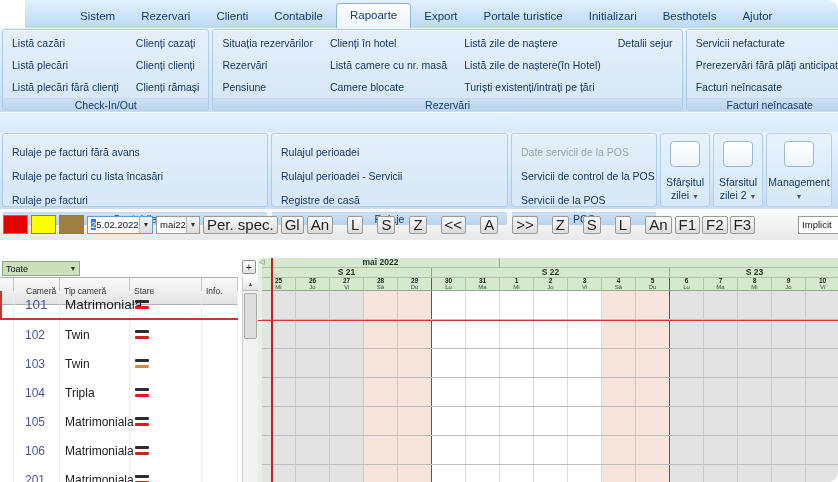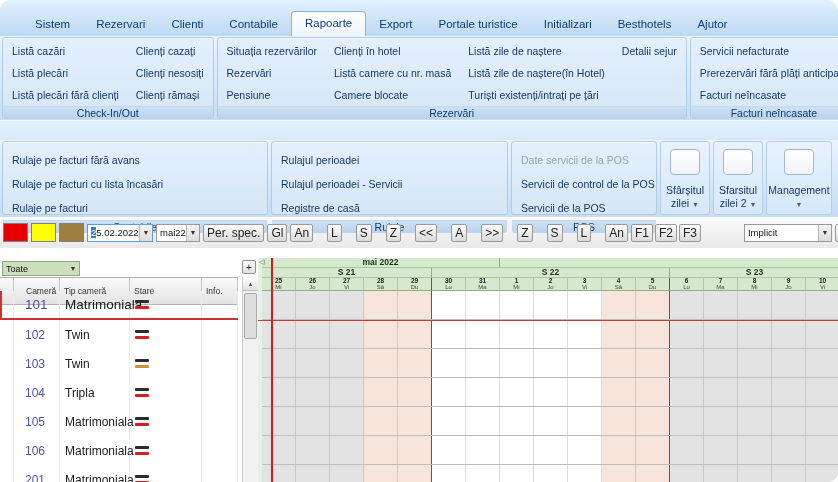--- a/index.html
+++ b/index.html
@@ -4,21 +4,21 @@
 <style>
   html,body{margin:0;padding:0;background:#fff;}
   *{box-sizing:border-box;}
   #app{
     position:relative;width:838px;height:482px;overflow:hidden;
     border-radius:10px;background:#fff;
     font-family:"Liberation Sans","DejaVu Sans",sans-serif;
     -webkit-font-smoothing:antialiased;
   }
   
-  .tabstrip{height:36px;background:linear-gradient(#e2f1fe,#bcd9f3);display:flex;align-items:flex-end;padding-left:22px;}
+  .tabstrip{height:28px;background:linear-gradient(#e2f1fe,#bcd9f3);display:flex;align-items:flex-end;padding-left:42px;margin-left:25px;}
   .tab{height:23px;line-height:22px;padding:0 13px;font-size:11.5px;color:#123c74;white-space:nowrap;cursor:default;}
   .tab.active{background:linear-gradient(#ffffff,#edf5fc);border:1px solid #8fb4dc;border-bottom:none;border-radius:4px 4px 0 0;height:25px;}
   
   .ribbon{display:flex;gap:3px;padding:1px 2px;align-items:stretch;}
   #ribbon1{height:84px;background:linear-gradient(#eaf4fe,#d4e6f8 60%,#c6ddf3);}
   .gapband{height:20px;background:linear-gradient(#e3f0fc,#d8eafa);border-top:1px solid #f3f9ff;}
   #ribbon2{height:76px;background:linear-gradient(#eaf4fe,#d4e6f8 60%,#c6ddf3);}
   .rgroup{border:1px solid #aecbe8;border-radius:3px;background:linear-gradient(#e4effb,#d6e7f7);display:flex;flex-direction:column;box-shadow:inset 0 1px 0 rgba(255,255,255,.7);}
   .rgroup-items{flex:1;display:flex;padding:2px 6px 0 6px;gap:11px;}
   #ribbon2 .rgroup-items{padding-top:6px;}
@@ -29,21 +29,21 @@
   .rgroup-label{height:15px;background:linear-gradient(#cde1f4,#b9d3ec);border-top:1px solid #c3daf0;color:#16386e;font-size:10.5px;display:flex;align-items:center;justify-content:center;border-radius:0 0 3px 3px;white-space:nowrap;}
   .g-rez{flex:1;}
   .g-contabile{width:266px;} .g-rulaje{width:237px;} .g-pos{width:146px;}
   .bigbtn{width:50px;border:1px solid #b6cfe9;border-radius:3px;background:linear-gradient(#e7f2fd,#d6e8f8);display:flex;flex-direction:column;align-items:center;padding-top:7px;font-size:10.5px;color:#16386e;text-align:center;line-height:13px;cursor:default;}
   .bigbtn.wide{width:66px;}
   .bigbtn .bicon{width:30px;height:26px;background:linear-gradient(#ffffff,#eff4f9);border:1px solid #9fb8d4;border-radius:4px;margin-bottom:9px;}
   .bigbtn .arr{font-size:7px;color:#557;line-height:6px;}
   
   .toolbar{height:32px;background:linear-gradient(#fcfcfc,#e9e9e9);border-top:1px solid #cfdcea;display:flex;align-items:center;padding:0 3px;gap:3px;}
   .swatch{width:25px;height:19px;border:1px solid #808080;flex:none;cursor:pointer;}
-  .tbtn{height:18px;min-width:14px;border:1px solid #9a9a9a;background:linear-gradient(#fdfdfd,#dadada);display:flex;align-items:center;justify-content:center;padding:0 3px;font-size:12px;color:#222;border-radius:2px;flex:none;cursor:pointer;white-space:nowrap;}
+  .tbtn{height:18px;min-width:14px;border:1px solid #9a9a9a;background:linear-gradient(#fdfdfd,#dadada);display:flex;align-items:center;justify-content:center;padding:0 3px;font-size:15px;color:#222;border-radius:2px;flex:none;cursor:pointer;white-space:nowrap;}
   .combo{height:18px;background:#fff;border:1px solid #9a9a9a;display:flex;align-items:center;font-size:9.5px;color:#111;flex:none;cursor:pointer;}
   .combo .cval{padding:0 3px;flex:1;white-space:nowrap;overflow:hidden;}
   .combo .carr{width:13px;height:100%;border-left:1px solid #b5b5b5;background:linear-gradient(#f4f4f4,#dcdcdc);display:flex;align-items:center;justify-content:center;font-size:7px;color:#333;}
   .combo.datebox{border:1px solid #5f9cd8;width:66px;}
   .combo.datebox .cval::first-letter{background:#2f7fe0;color:#fff;}
   .combo.monthbox{width:44px;}
   .combo.profilebox{width:88px;margin-left:40px;}
   .vsep{width:1px;height:22px;background:#c2c2c2;margin:0 2px;flex:none;}
   .calcheck{width:17px;height:16px;position:relative;flex:none;margin-left:2px;}
   .calcheck .page{position:absolute;inset:0 3px 2px 0;background:#fff;border:1px solid #a96;border-top:4px solid #c75434;}
@@ -121,21 +121,21 @@
   <div class="ribbon" id="ribbon1">
       <div class="rgroup ">
         <div class="rgroup-items">
           <div class="rgroup-col">
             <div class="ritem">Listă cazări</div>
             <div class="ritem">Listă plecări</div>
             <div class="ritem">Listă plecări fără clienți</div>
           </div>
           <div class="rgroup-col">
             <div class="ritem">Clienți cazați</div>
-            <div class="ritem">Clienți nesosiți</div>
+            <div class="ritem">Clienți clienți</div>
             <div class="ritem">Clienți rămași</div>
           </div>
         </div>
         <div class="rgroup-label">Check-In/Out</div>
       </div>
       <div class="rgroup g-rez">
         <div class="rgroup-items">
           <div class="rgroup-col">
             <div class="ritem">Situația rezervărilor</div>
             <div class="ritem">Rezervări</div>

